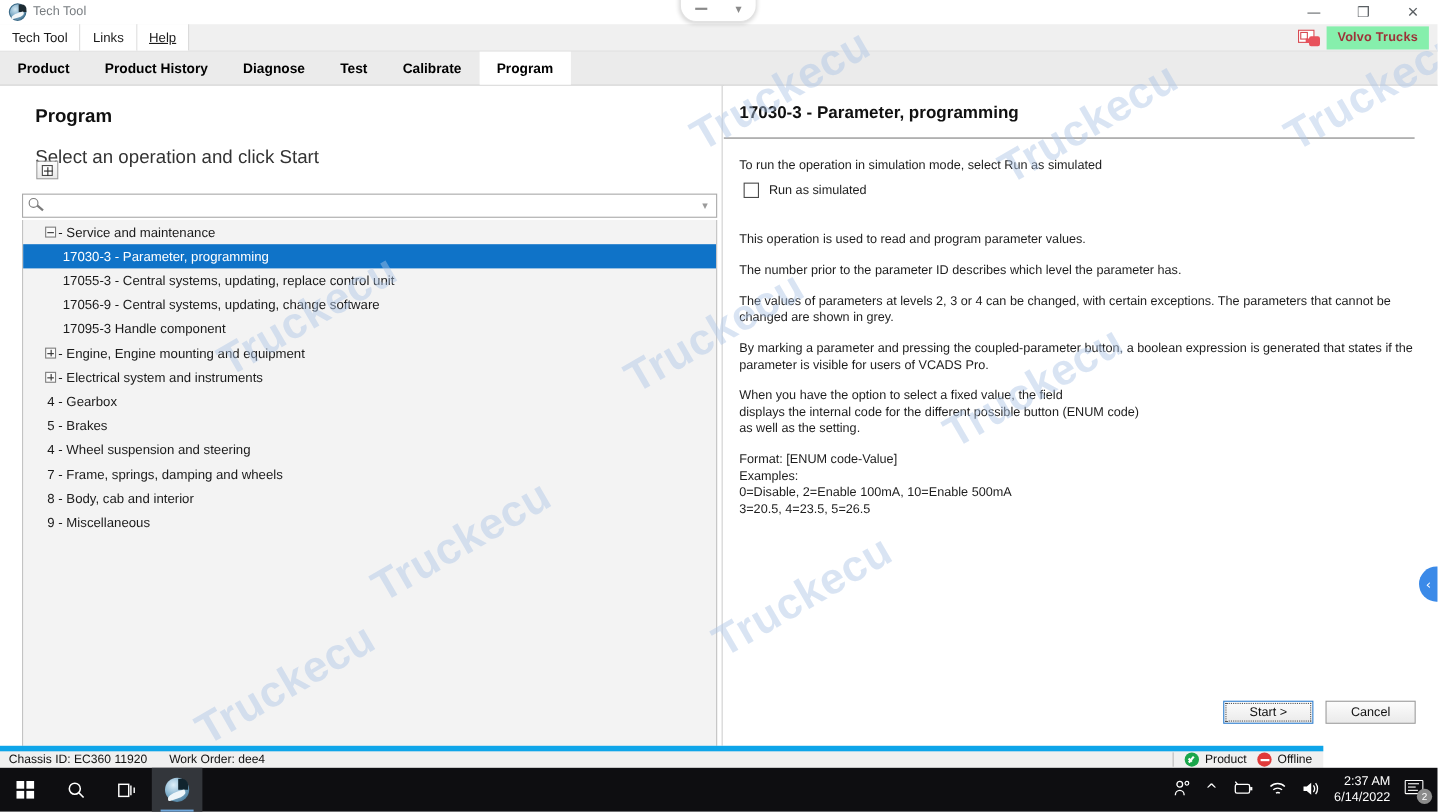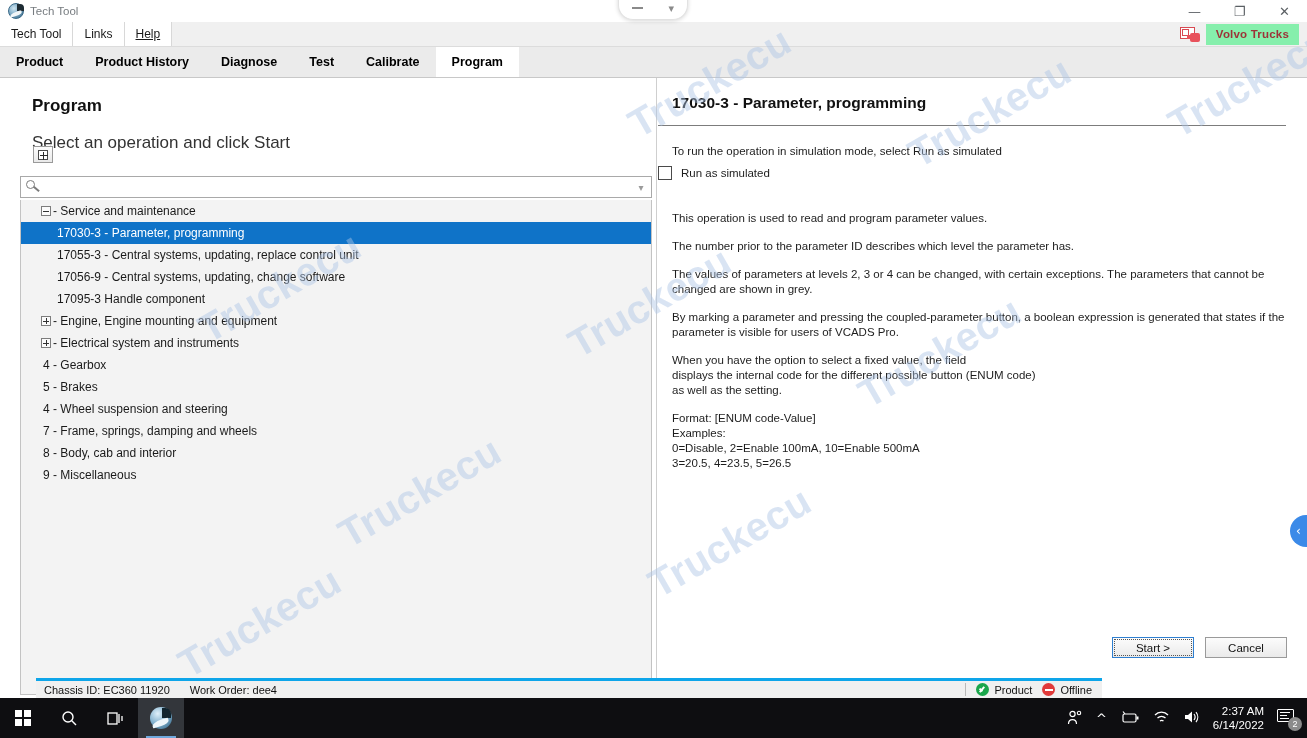--- a/index.html
+++ b/index.html
@@ -147,21 +147,21 @@
 
   .bottom-strip {
     position: absolute; left: 20px; top: 625px; width: 1251px; height: 28px;
     background: #f1f1f1; border: 1px solid #a0a0a0;
   }
 
   
   .rp-title { position: absolute; left: 14px; top: 16px; font-size: 15.5px; font-weight: bold; color: #111; }
   .rp-rule { position: absolute; left: 0px; top: 47px; width: 628px; height: 1px; background: #7c7c7c; }
   .rp-lead { position: absolute; left: 14px; top: 67px; font-size: 11.5px; color: #1d1d1d; }
-  .rp-check { position: absolute; left: 0; top: 88px; display: flex; align-items: center; gap: 9px; }
+  .rp-check { position: absolute; left: 18px; top: 88px; display: flex; align-items: center; gap: 9px; }
   .cbox { width: 14px; height: 14px; border: 1.4px solid #4a4a4a; background: #fff; }
   .cb-label { font-size: 11.5px; color: #1d1d1d; }
   .rp-body { position: absolute; left: 14px; top: 133px; width: 616px; }
   .rp-p { font-size: 11.5px; color: #1d1d1d; line-height: 15px; margin-bottom: 13px; }
   .rp-p.tight { margin-bottom: 0; }
   .rp-block { margin-bottom: 13px; }
   .rp-block .rp-p { margin-bottom: 0; }
 
   .btn-row { position: absolute; right: 20px; top: 559px; display: flex; gap: 11px; }
   .btn {
@@ -181,23 +181,23 @@
   .edge-tab {
     position: absolute; right: 0; top: 515px; width: 17px; height: 32px;
     background: #3b8ae8; border-radius: 16px 0 0 16px;
     display: flex; align-items: center; justify-content: center;
     color: #fff; font-size: 12px; font-family: "DejaVu Sans", sans-serif;
     z-index: 30;
   }
 
   
   .statusbar {
-    position: absolute; top: 678px; left: 0; width: 1066px; height: 20px;
-    background: #f0f0f0; border-top: 3px solid #0ea5e9;
-    display: flex; align-items: center; font-size: 11px; color: #111; margin-left: 36px;
+    position: absolute; top: 678px; left: 0; width: 1203px; height: 20px;
+    background: #f0f0f0; border-top: 5px solid #0ea5e9;
+    display: flex; align-items: center; font-size: 11px; color: #111;
   }
   .sb-left { display: flex; gap: 20px; padding-left: 8px; }
   .sb-right { margin-left: auto; display: flex; align-items: center; gap: 10px; padding-right: 10px; }
   .sb-sep { width: 1px; height: 13px; background: #b9b9b9; }
   .sb-chip { display: flex; align-items: center; gap: 5px; }
   .dot { width: 13px; height: 13px; border-radius: 50%; position: relative; }
   .dot.ok { background: #1aa64b; }
   .dot.ok:after { content:""; position:absolute; left:3px; top:5.5px; width:4px; height:2px; background:#fff; transform:rotate(45deg); }
   .dot.ok:before { content:""; position:absolute; left:5px; top:3px; width:2px; height:7px; background:#fff; transform:rotate(40deg); }
   .dot.off { background: #e03a3a; }

